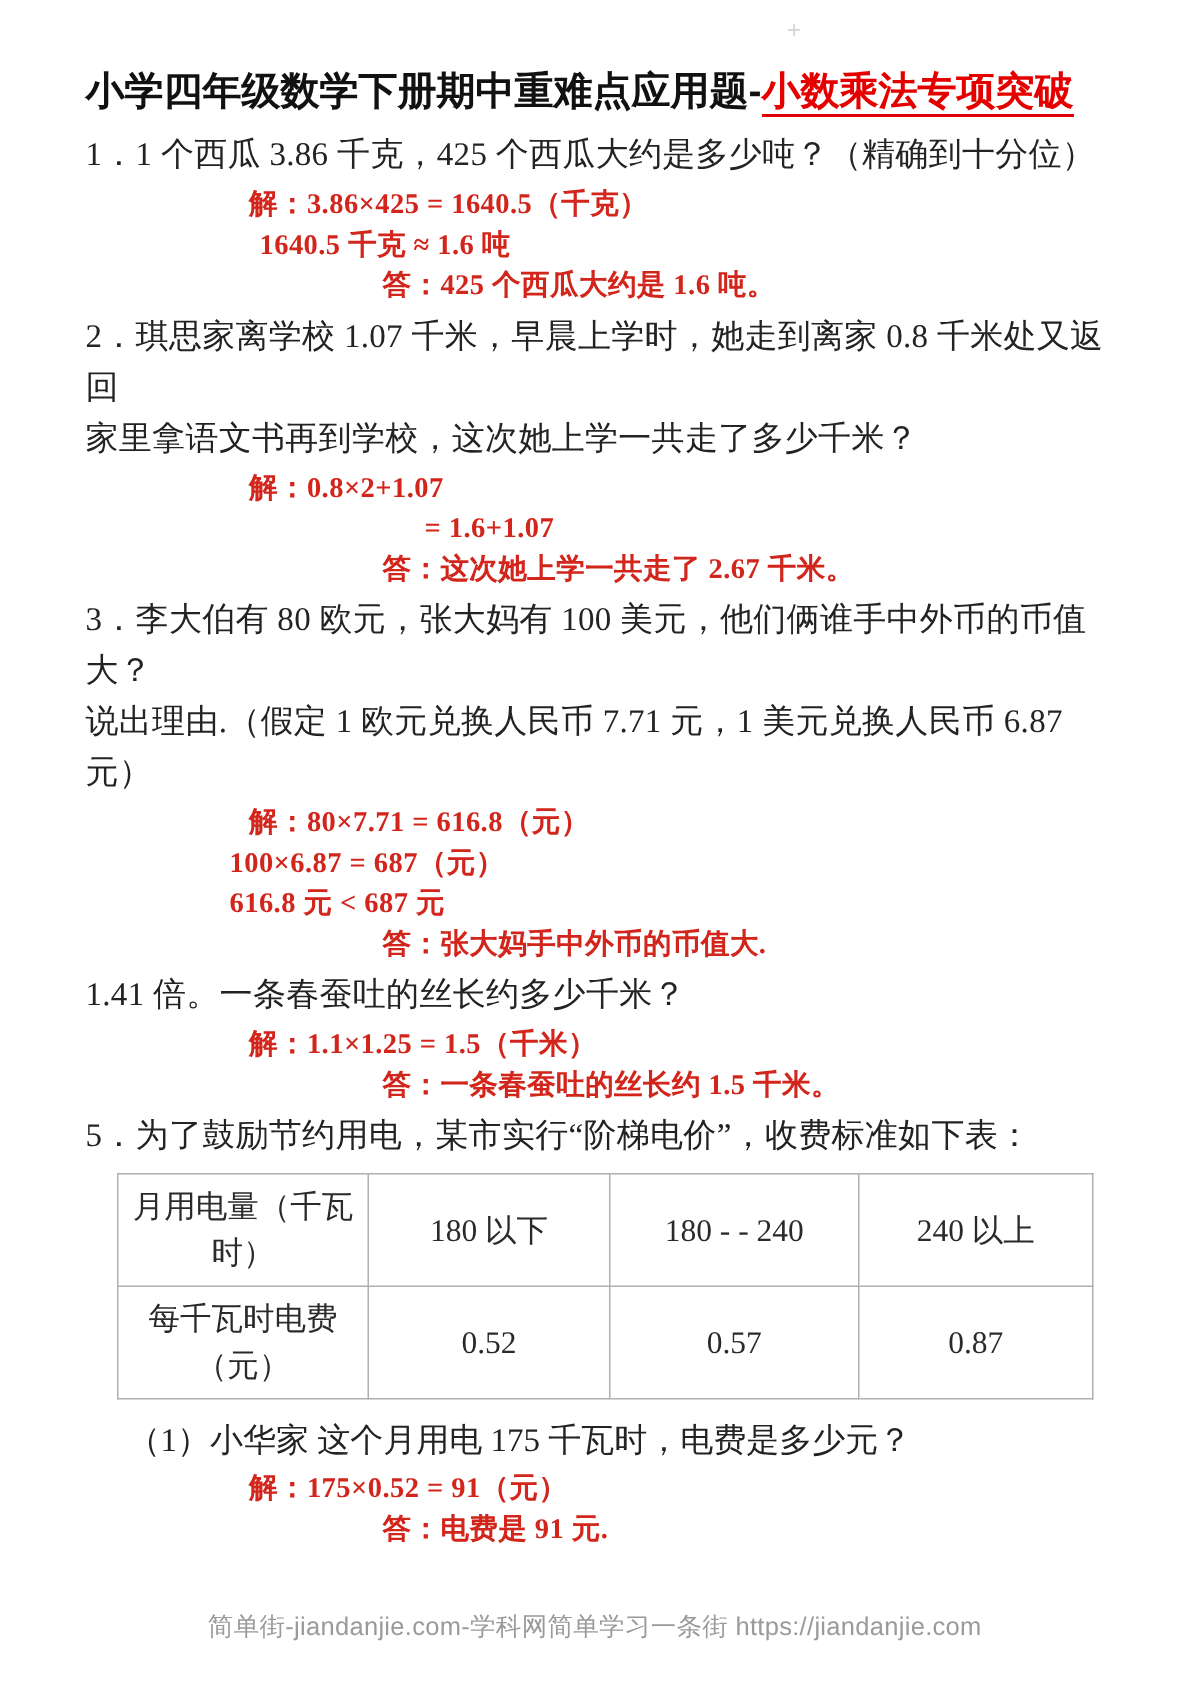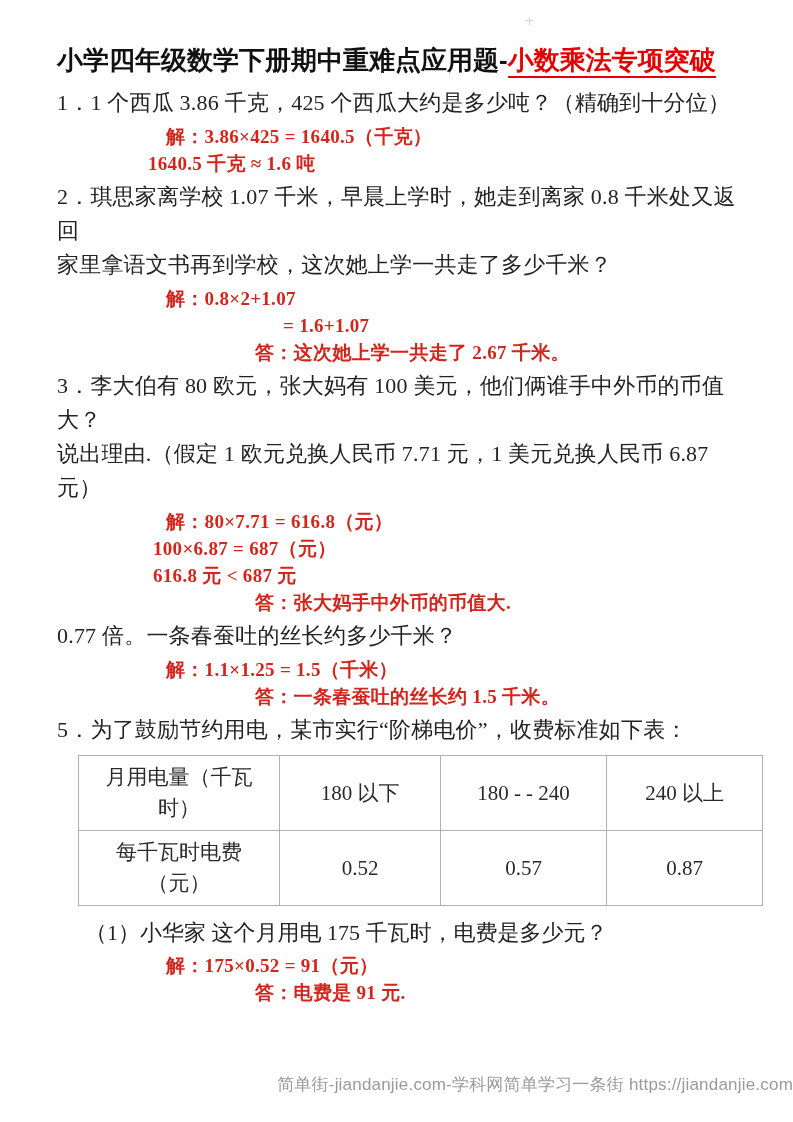--- a/index.html
+++ b/index.html
@@ -47,65 +47,66 @@
     margin:0 0 0 28px;font-size:22px;line-height:33px;color:var(--ink);
   }
   .sols{margin:3px 0 3px 0;}
   .s{
     margin:0;font-size:19px;line-height:27px;
     color:var(--red-sol);font-weight:600;
     letter-spacing:0.3px;
   }
   .s .pre{font-weight:700;}
   .s-sol{margin-left:109px;}
-  .s-cont{margin-left:91px;}   
+  .s-cont{margin-left:116px;}   
   .s-cont2{margin-left:96px;}  
   .s-eq{margin-left:226px;}    
   .s-ans{margin-left:198px;font-weight:700;}
   .rate-table{
     border-collapse:collapse;
     margin:8px 0 10px 21px;
     table-layout:fixed;
     width:650px;
   }
   .rate-table td{
     border:1px solid var(--border);
     text-align:center;vertical-align:middle;
     font-size:21px;line-height:31px;
     color:#2a2a2a;
     padding:6px 8px;
     height:73px;
   }
-  .rate-table td.c1{width:201px;}
+  .rate-table td.c1{width:167px;}
   .rate-table td.c2{width:161px;}
   .rate-table td.c3{width:166px;}
   .rate-table td.c4{width:156px;}
   .footer{
     position:absolute;left:0;right:0;bottom:26px;
-    text-align:right;
+    text-align:center;
     font-family:"Liberation Sans","DejaVu Sans",sans-serif;
     font-size:17px;color:var(--foot);
     letter-spacing:0.2px;
   }
 </style>
 </head>
 <body>
 
 <div class="page">
   <span class="artifact">+</span>
 
   <div class="content">
 
     <h1 class="title"><span>小学四年级数学下册期中重难点应用题-</span><span class="title-red">小数乘法专项突破</span></h1>
 
     <section>
       <p class="q">1．1 个西瓜 3.86 千克，425 个西瓜大约是多少吨？（精确到十分位）</p>
       <div class="sols">
         <p class="s s-sol"><span class="pre">解：</span><span>3.86×425 = 1640.5（千克）</span></p>
         <p class="s s-cont"><span>1640.5 千克 ≈ 1.6 吨</span></p>
+        <p class="s s-ans"><span class="pre">答：</span><span>425 个西瓜大约是 1.6 吨。</span></p>
       </div>
     </section>
 
     <section>
       <p class="q">2．琪思家离学校 1.07 千米，早晨上学时，她走到离家 0.8 千米处又返回</p>
       <p class="q">家里拿语文书再到学校，这次她上学一共走了多少千米？</p>
       <div class="sols">
         <p class="s s-sol"><span class="pre">解：</span><span>0.8×2+1.07</span></p>
         <p class="s s-eq"><span>= 1.6+1.07</span></p>
         <p class="s s-ans"><span class="pre">答：</span><span>这次她上学一共走了 2.67 千米。</span></p>
@@ -117,21 +118,21 @@
       <p class="q">说出理由.（假定 1 欧元兑换人民币 7.71 元，1 美元兑换人民币 6.87 元）</p>
       <div class="sols">
         <p class="s s-sol"><span class="pre">解：</span><span>80×7.71 = 616.8（元）</span></p>
         <p class="s s-cont2"><span>100×6.87 = 687（元）</span></p>
         <p class="s s-cont2"><span>616.8 元 &lt; 687 元</span></p>
         <p class="s s-ans"><span class="pre">答：</span><span>张大妈手中外币的币值大.</span></p>
       </div>
     </section>
 
     <section>
-      <p class="q">0.77 倍。一条春蚕吐的丝长约多少千米？</p>
+      <p class="q">1.41 倍。一条春蚕吐的丝长约多少千米？</p>
       <div class="sols">
         <p class="s s-sol"><span class="pre">解：</span><span>1.1×1.25 = 1.5（千米）</span></p>
         <p class="s s-ans"><span class="pre">答：</span><span>一条春蚕吐的丝长约 1.5 千米。</span></p>
       </div>
     </section>
 
     <section>
       <p class="q">5．为了鼓励节约用电，某市实行“阶梯电价”，收费标准如下表：</p>
 
       <table class="rate-table">

